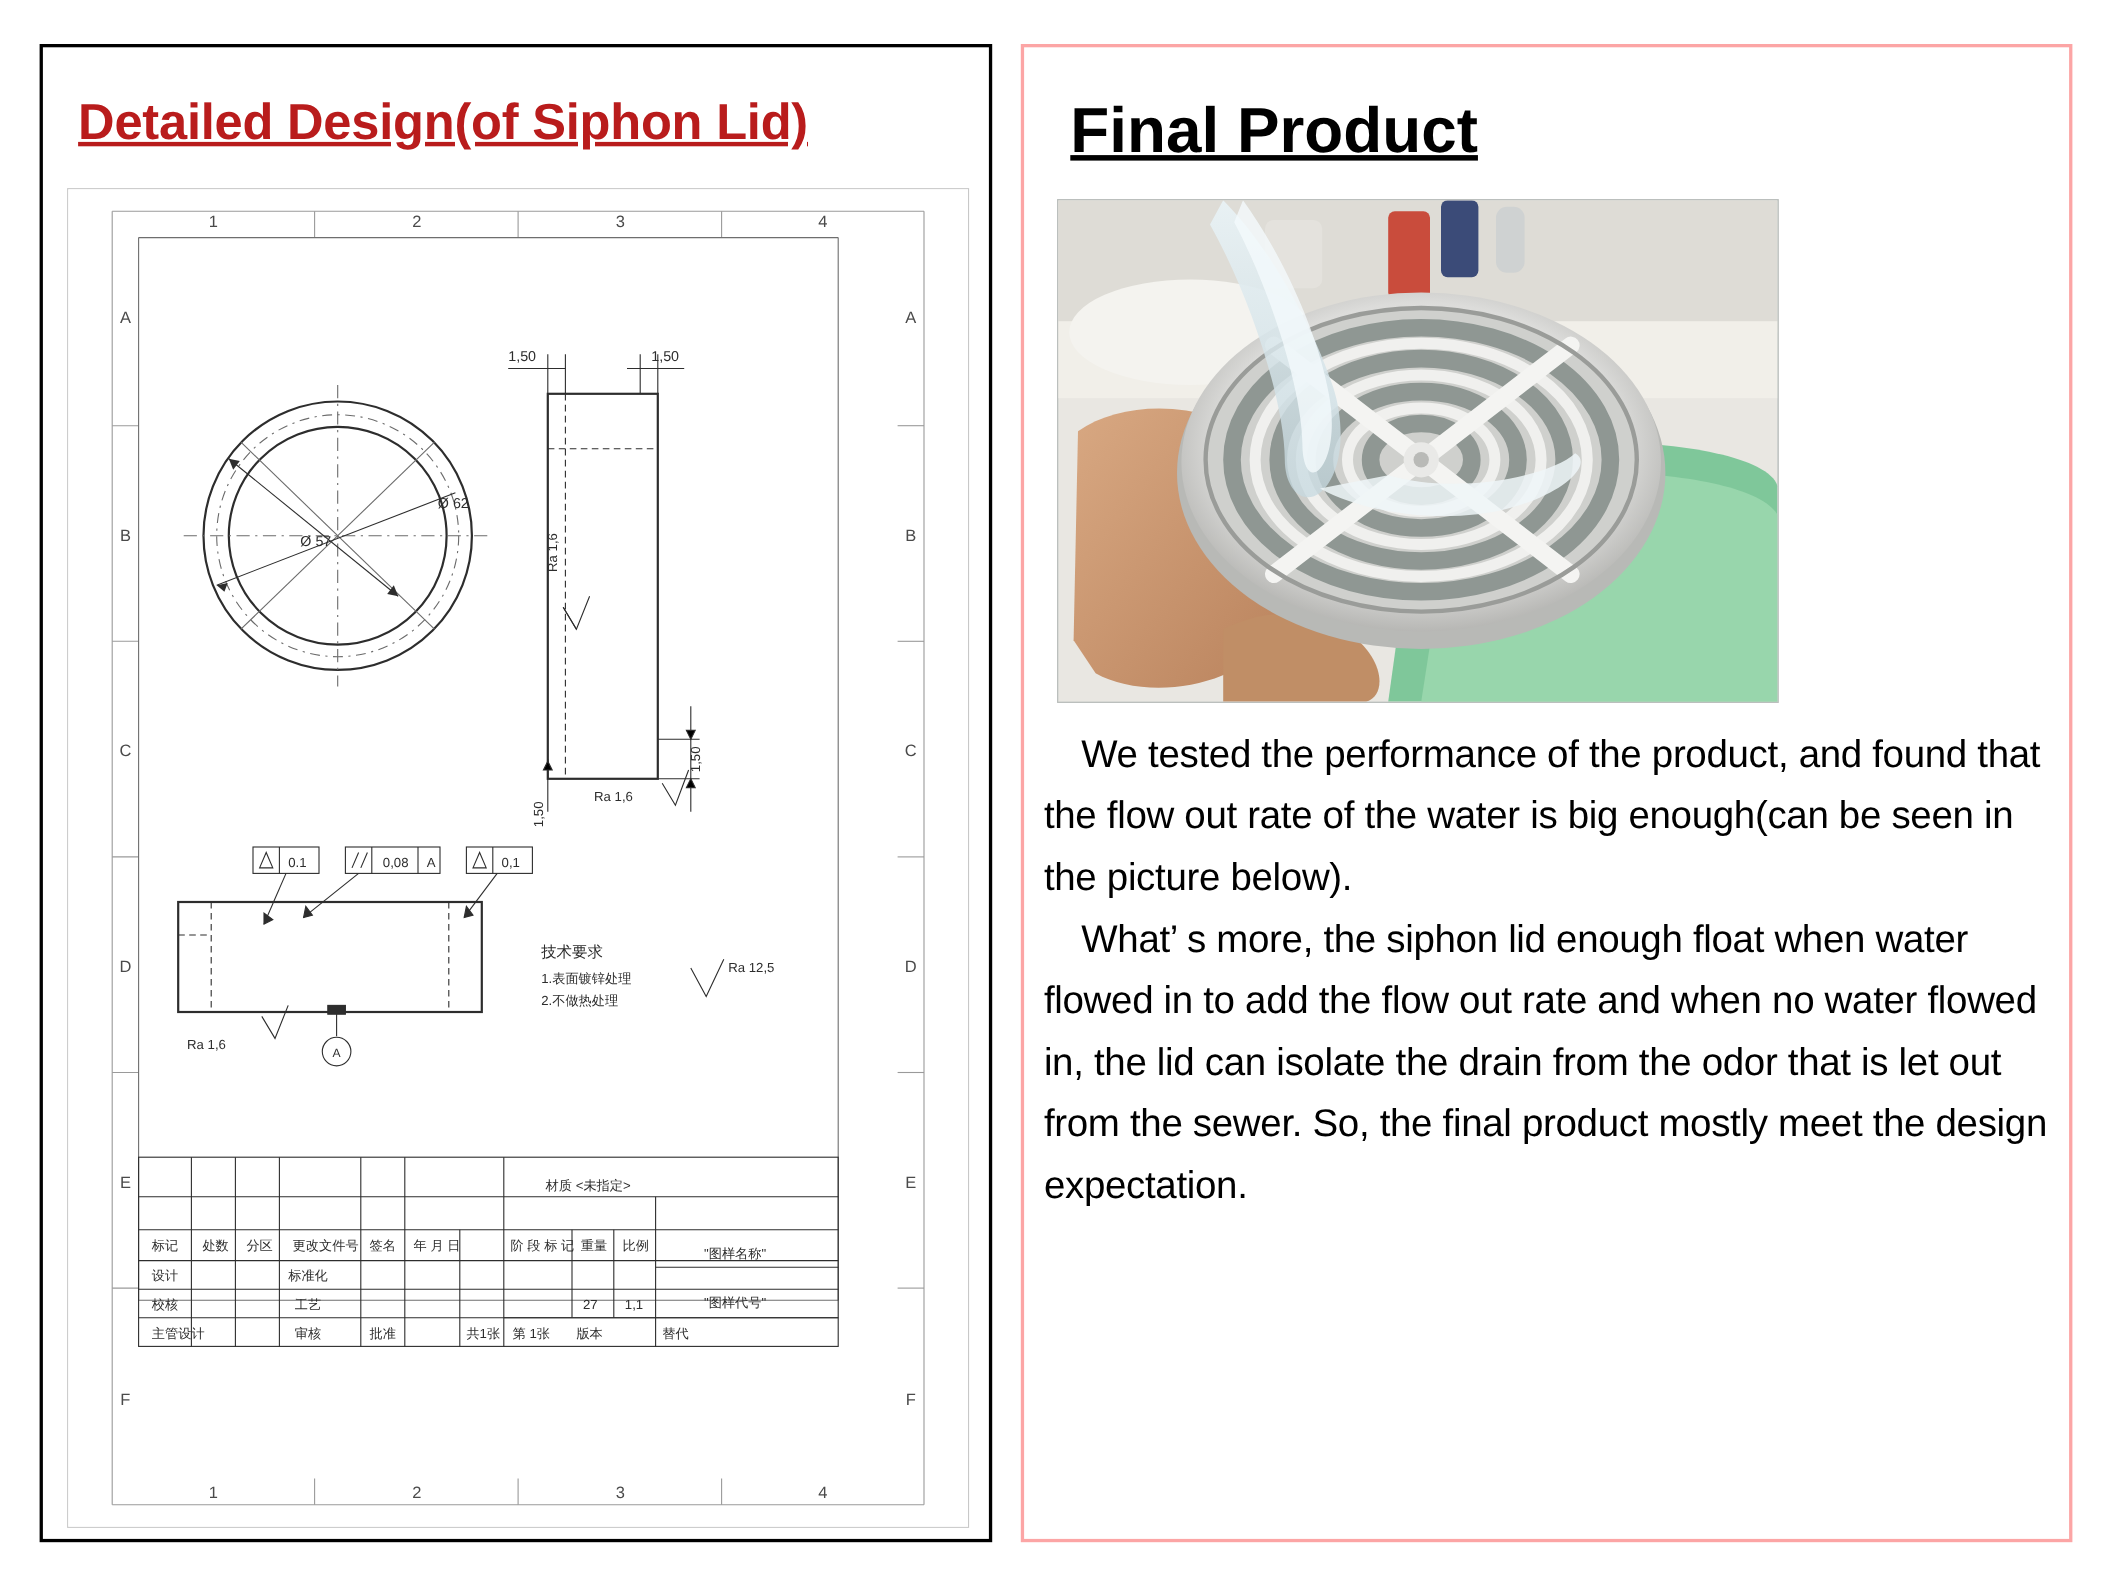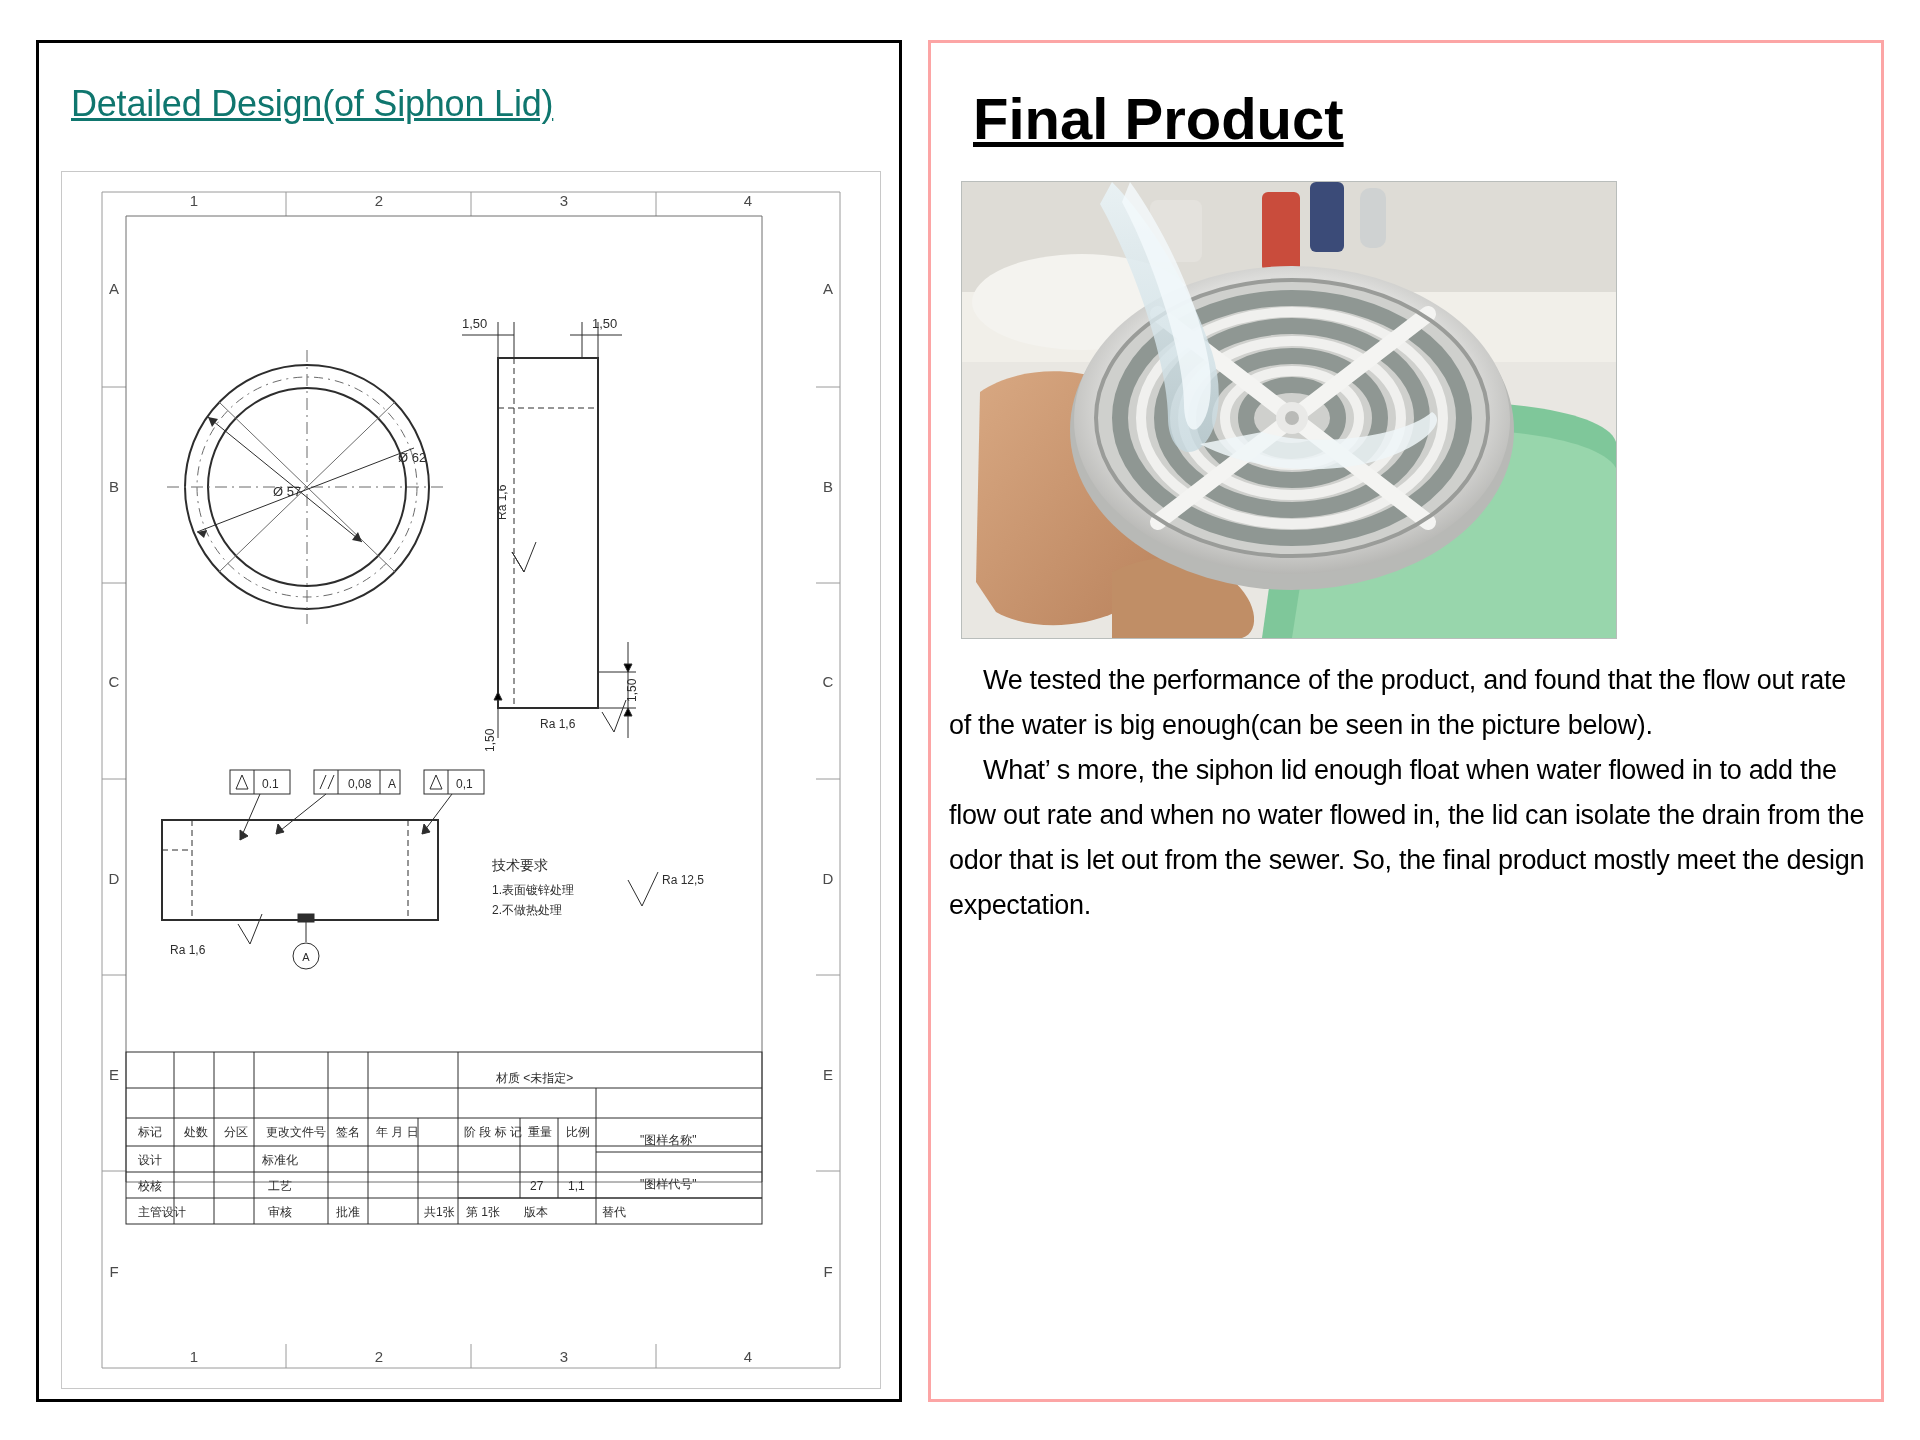--- a/index.html
+++ b/index.html
@@ -28,23 +28,23 @@
     width: 866px;
     height: 1362px;
     border: 3px solid #000;
     background: #fff;
     box-sizing: border-box;
   }
   .left-title {
     position: absolute;
     left: 32px;
     top: 40px;
-    font-size: 36px;
-    font-weight: normal;
-    color: #0f766e;
+    font-size: 46px;
+    font-weight: bold;
+    color: #b91c1c;
     text-decoration: underline;
     letter-spacing: -0.2px;
     white-space: nowrap;
   }
 
   
   .drawing {
     position: absolute;
     left: 22px;
     top: 128px;
@@ -89,22 +89,22 @@
     background: #cfd3d0;
     border: 1px solid #b9bdbb;
     box-sizing: border-box;
   }
 
   .body-text {
     position: absolute;
     left: 18px;
     top: 615px;
     width: 920px;
-    font-size: 27px;
-    line-height: 45px;
+    font-size: 35px;
+    line-height: 56px;
     color: #000;
     letter-spacing: -0.3px;
   }
   .body-text p {
     margin: 0 0 0 0;
     text-indent: 34px;
   }
 </style>
 </head>
 <body>

